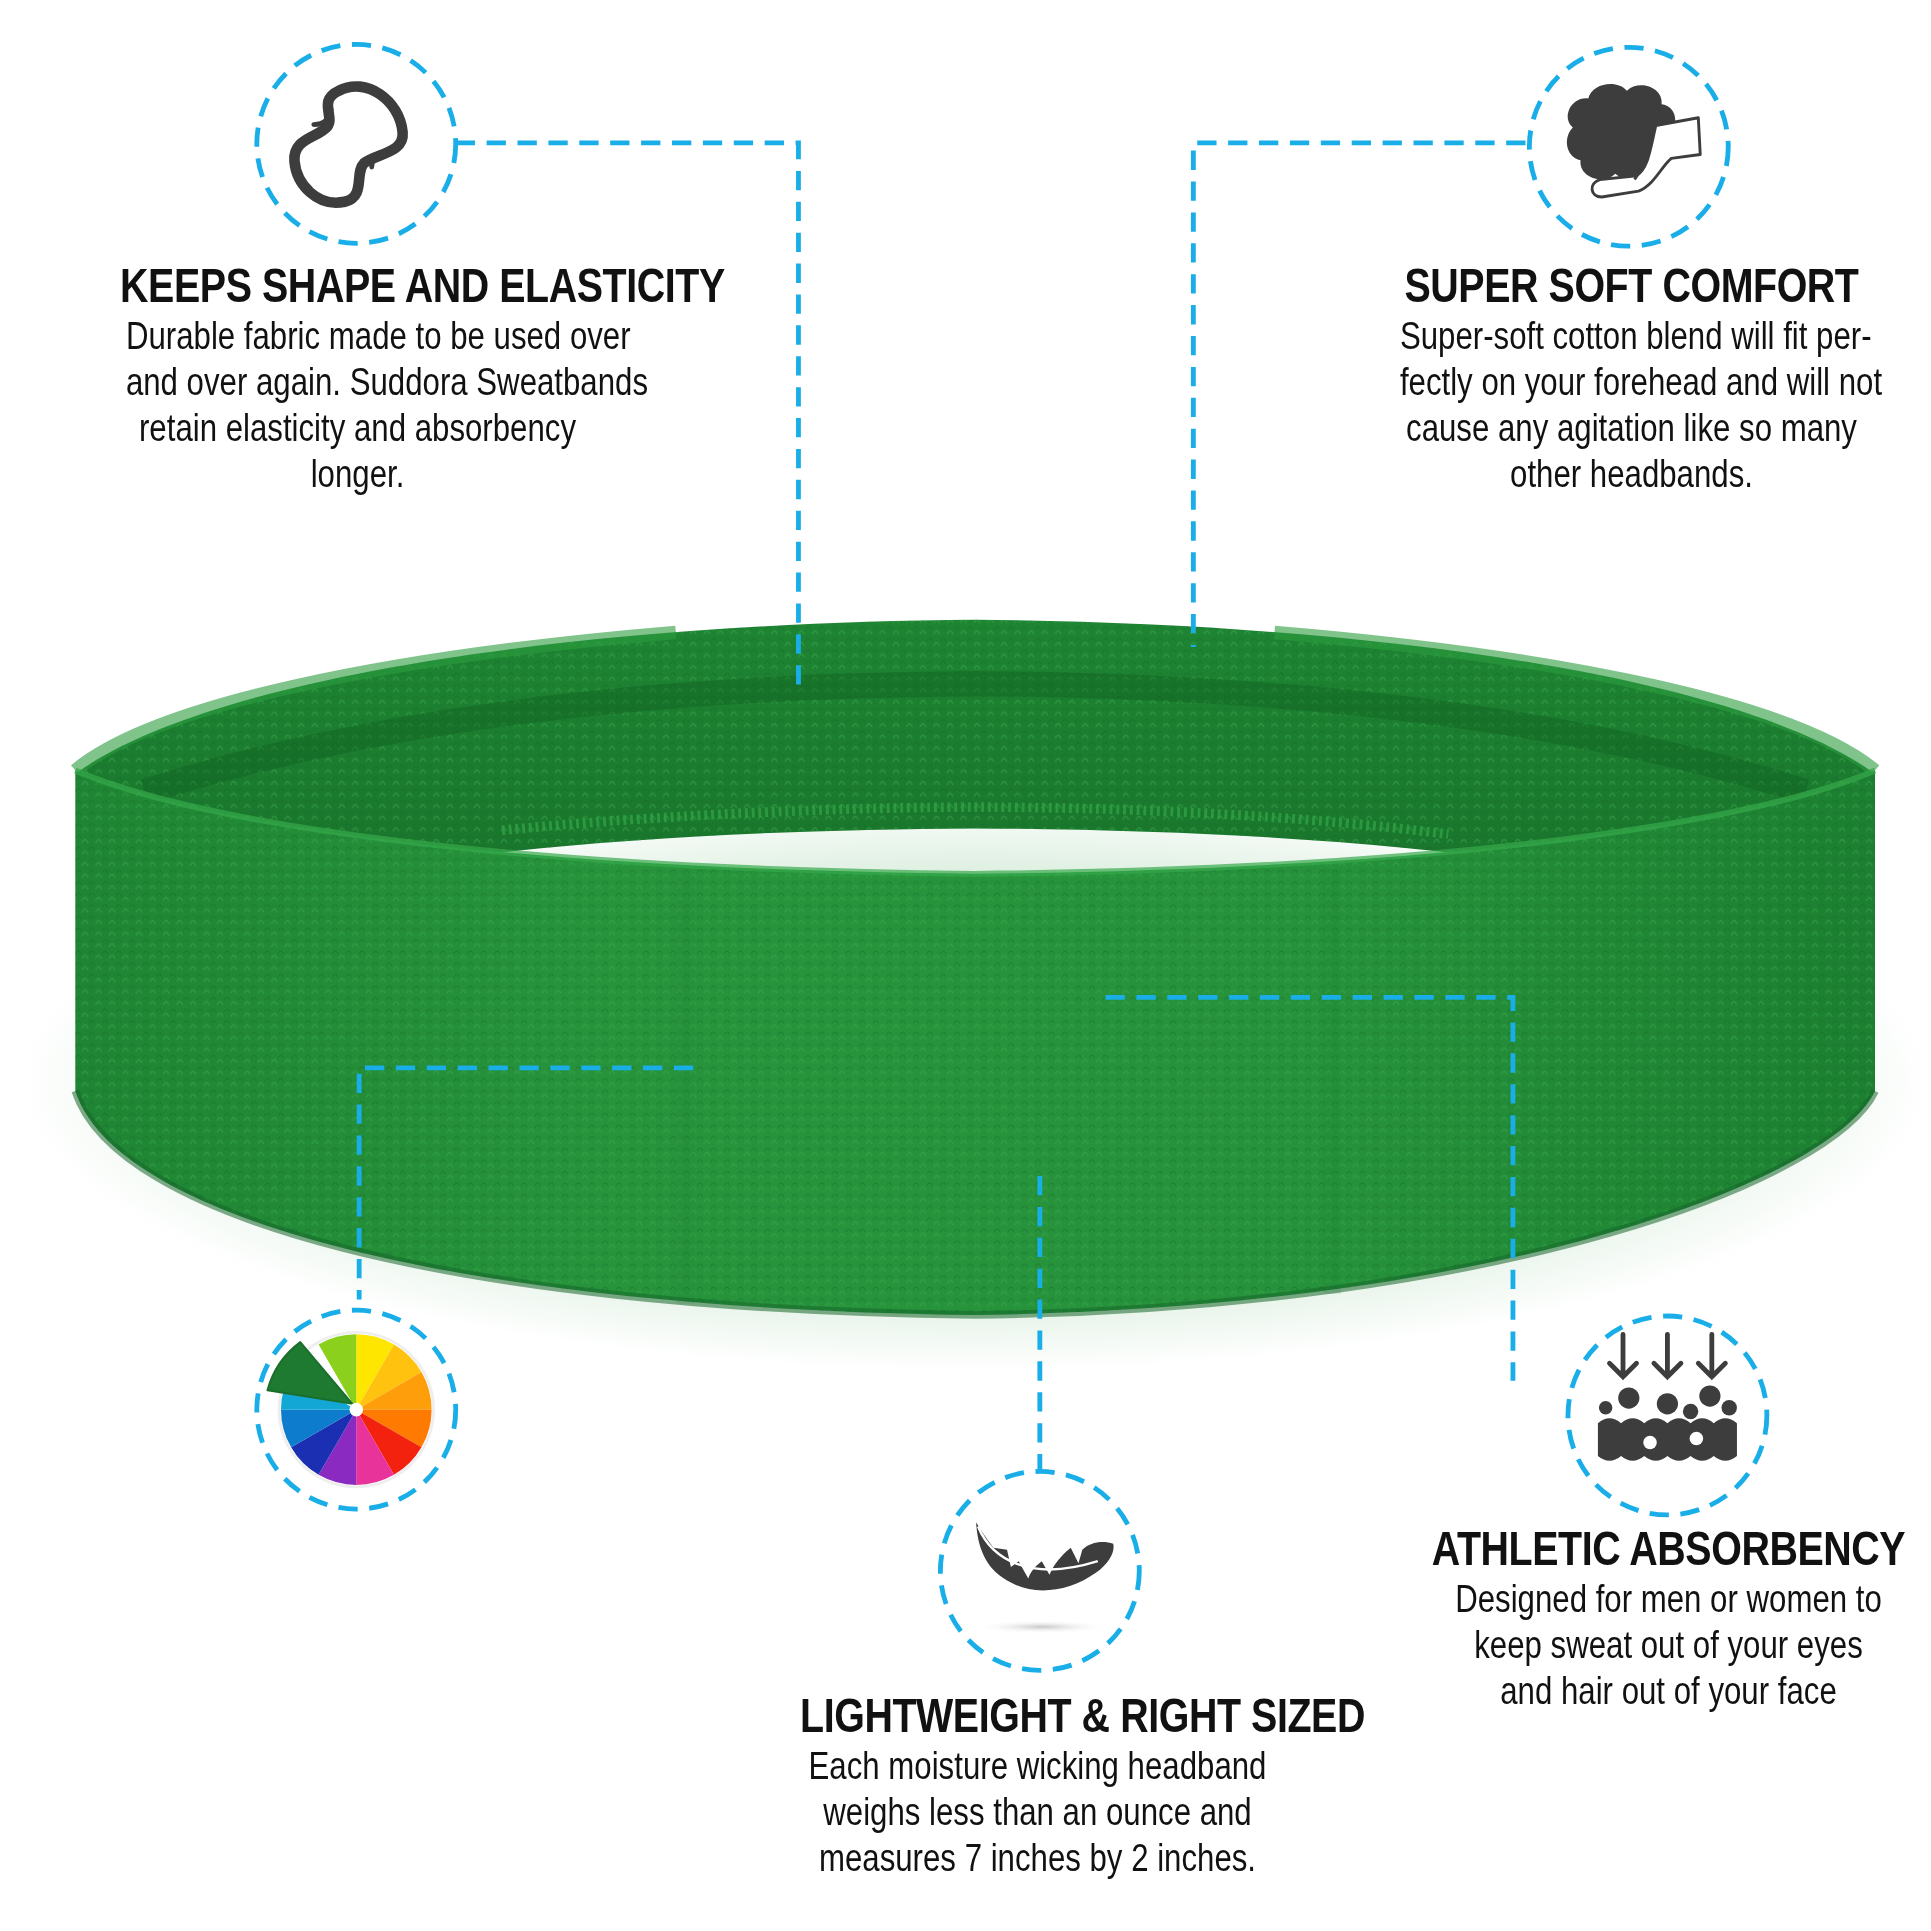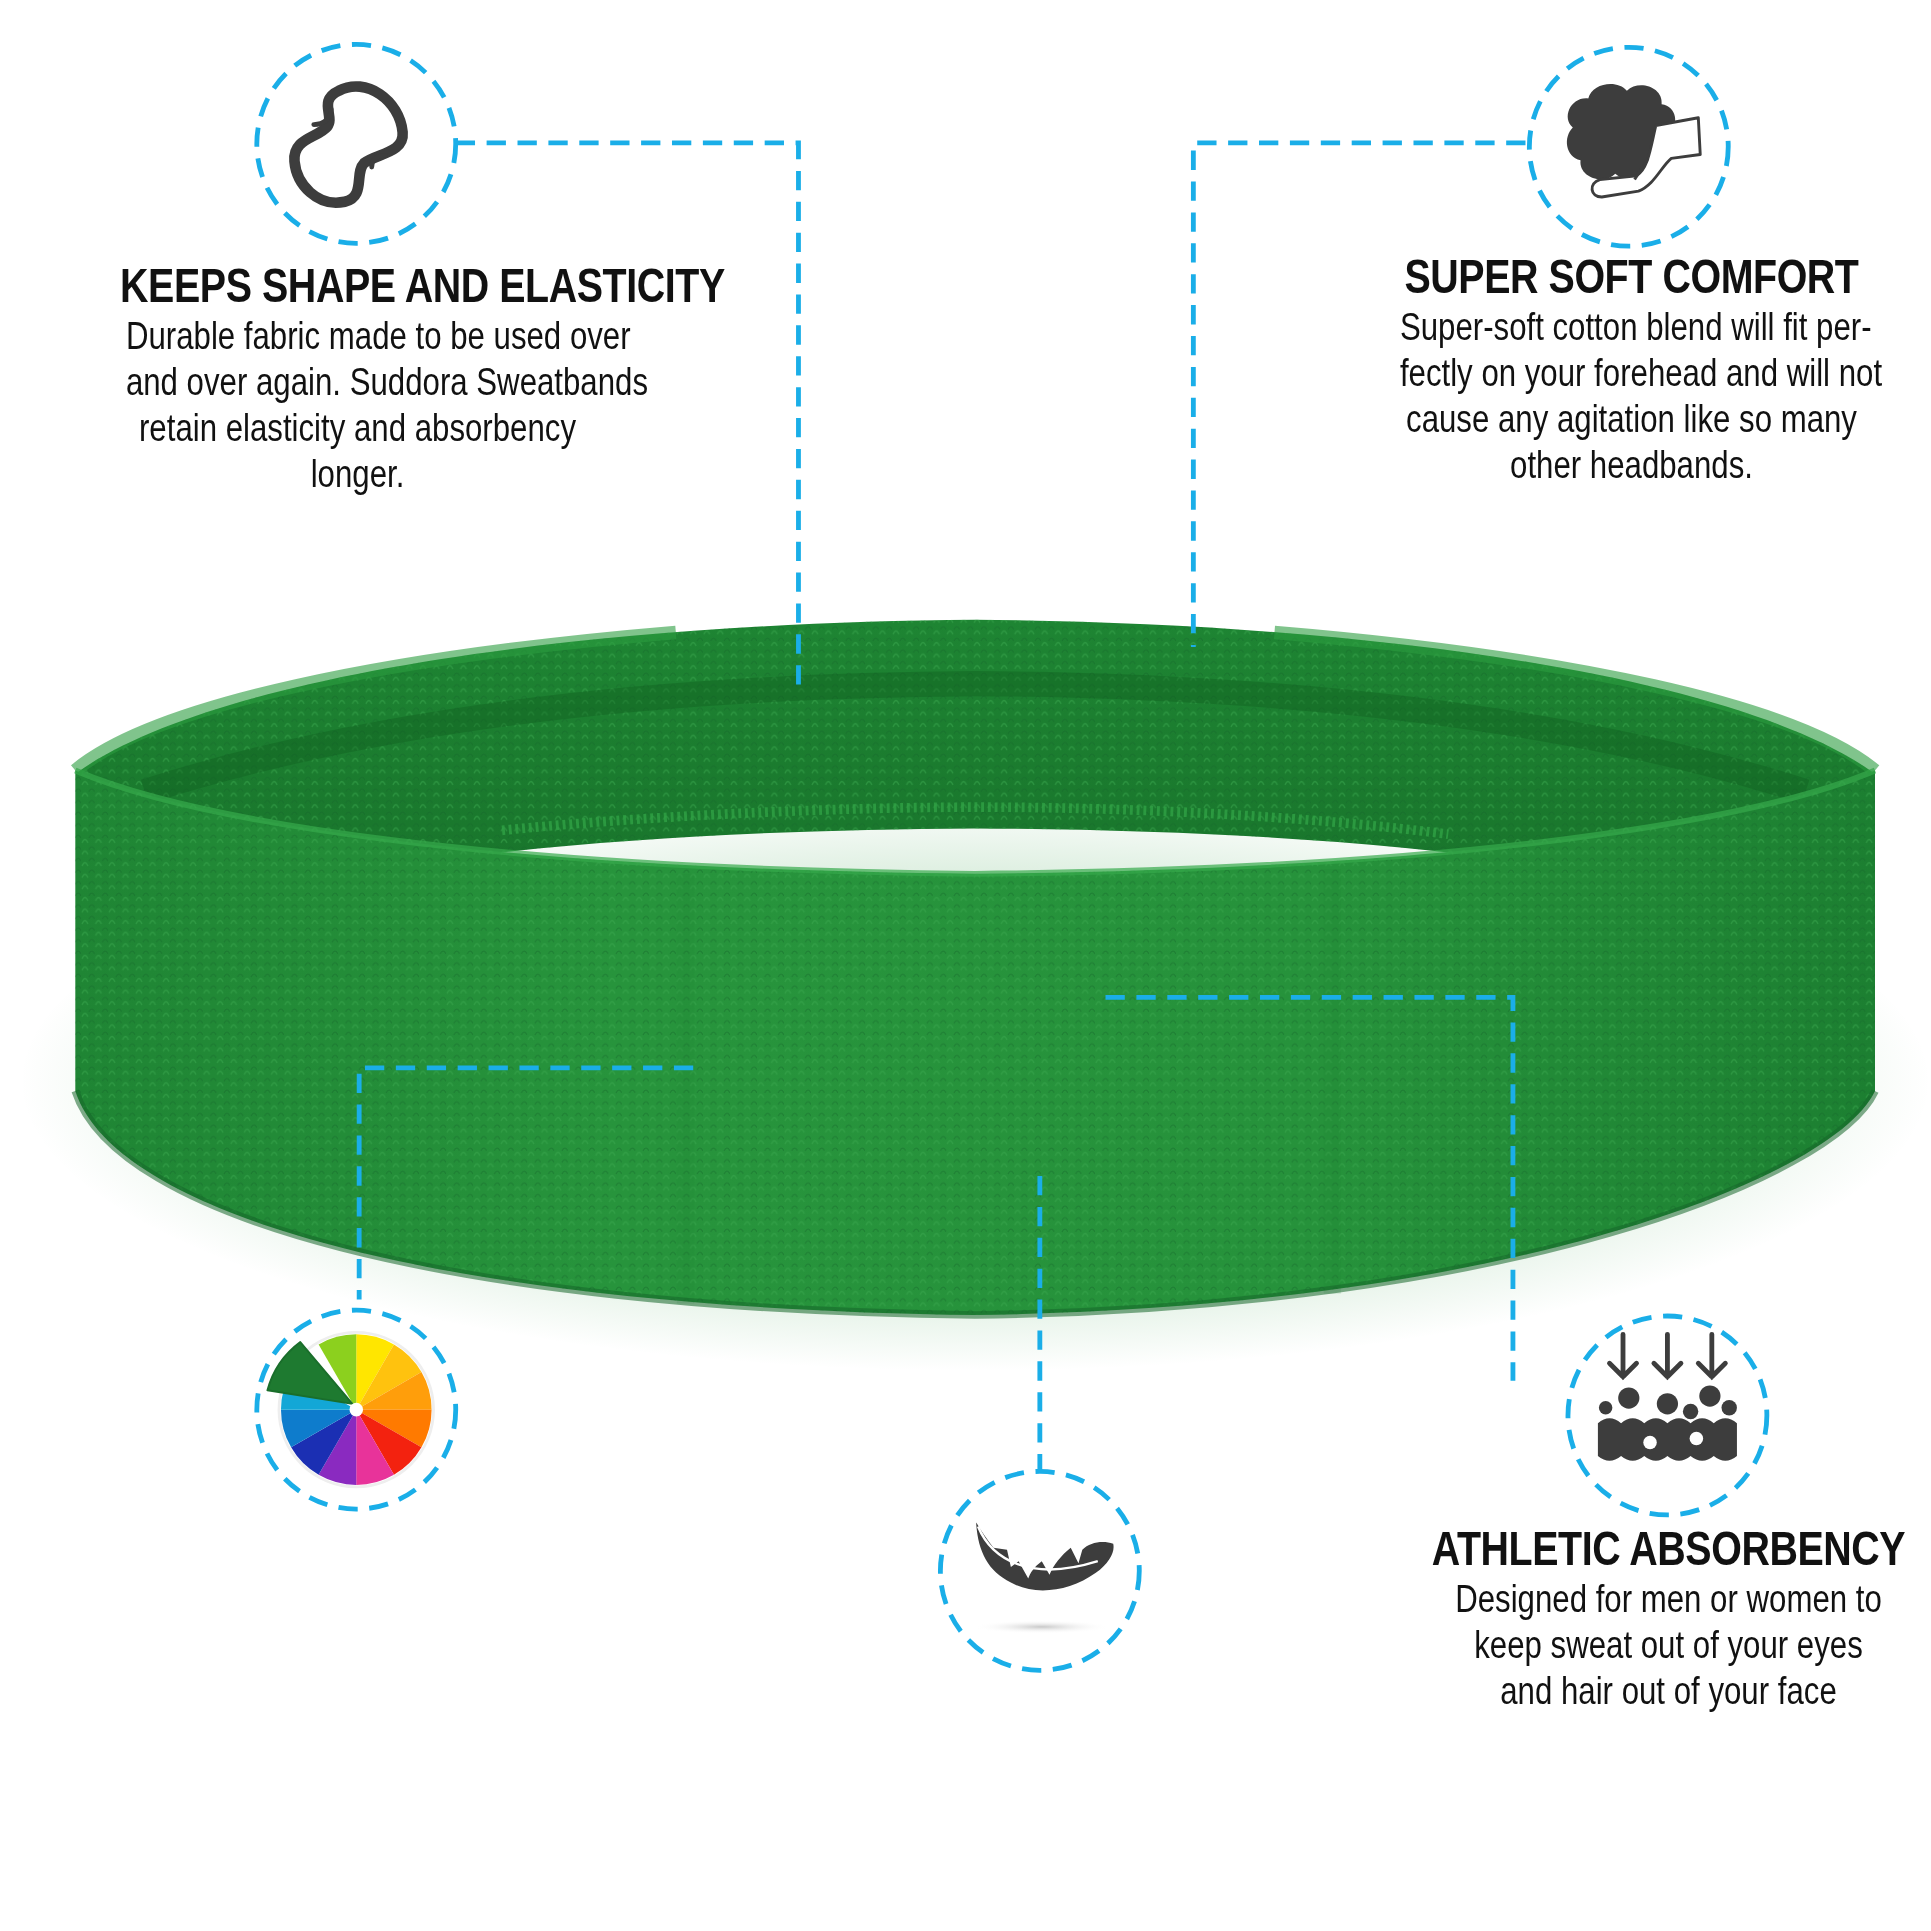--- a/index.html
+++ b/index.html
@@ -25,21 +25,21 @@
     font-family: "Liberation Sans", sans-serif;
     font-weight: normal;
     font-size: 39px;
     line-height: 46px;
     white-space: nowrap;
     transform: scaleX(0.8);
     transform-origin: center;
     color: #111111;
   }
   #f-shape   { left: 68px;   top: 259px;  width: 579px; }
-  #f-soft    { left: 1342px; top: 250px;  width: 579px; }
+  #f-soft    { left: 1342px; top: 259px;  width: 579px; }
   #f-green   { left: 53px;   top: 1522px; width: 579px; }
   #f-light   { left: 748px;  top: 1689px; width: 579px; }
   #f-absorb  { left: 1379px; top: 1522px; width: 579px; }
 </style>
 </head>
 <body>
 
 <div class="stage">
 
   <svg class="art" viewBox="0 0 2000 2000" xmlns="http://www.w3.org/2000/svg">
@@ -226,20 +226,26 @@
 
   <div class="feature" id="f-soft">
     <span class="heading">SUPER SOFT COMFORT</span>
     <span class="body-line">Super-soft cotton blend will fit per-</span>
     <span class="body-line">fectly on your forehead and will not</span>
     <span class="body-line">cause any agitation like so many</span>
     <span class="body-line">other headbands.</span>
   </div>
 
 
+  <div class="feature" id="f-light">
+    <span class="heading">LIGHTWEIGHT &amp; RIGHT SIZED</span>
+    <span class="body-line">Each moisture wicking headband</span>
+    <span class="body-line">weighs less than an ounce and</span>
+    <span class="body-line">measures 7 inches by 2 inches.</span>
+  </div>
 
   <div class="feature" id="f-absorb">
     <span class="heading">ATHLETIC ABSORBENCY</span>
     <span class="body-line">Designed for men or women to</span>
     <span class="body-line">keep sweat out of your eyes</span>
     <span class="body-line">and hair out of your face</span>
   </div>
 
 </div>
 

